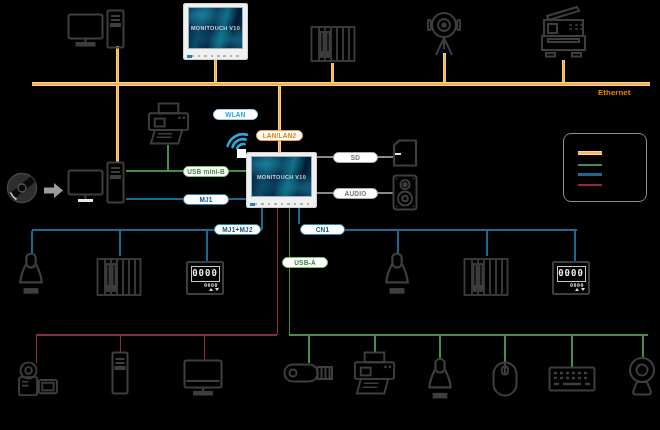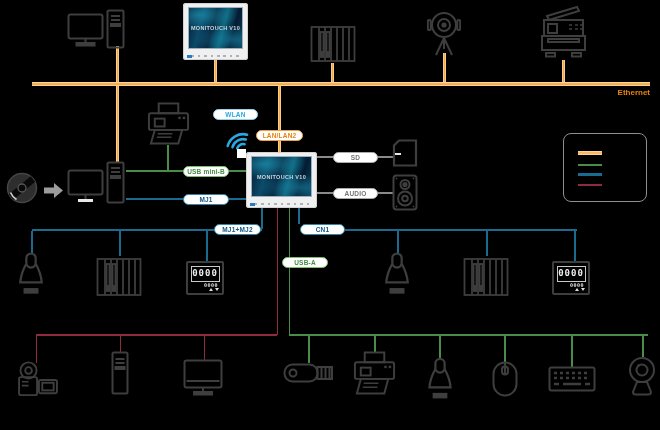--- a/index.html
+++ b/index.html
@@ -15,21 +15,21 @@
   .gry-h{height:1.6px;background:#8A8A8A;}
   
   .pill{position:absolute;height:11px;background:#fff;border-radius:6px;display:flex;
         align-items:center;justify-content:center;font-size:6.5px;font-weight:bold;
         box-sizing:border-box;z-index:5;letter-spacing:.2px;}
   .p-orange{border:1.3px solid #F2A23C;color:#E8820C;}
   .p-sky{border:1.3px solid #8ED4F2;color:#29A8E0;}
   .p-green{border:1.3px solid #7FBE6C;color:#3E8E44;}
   .p-blue{border:1.3px solid #2E85A8;color:#0F5588;}
   .p-gray{border:1.3px solid #ABABAB;color:#757575;}
-  .eth-label{position:absolute;left:598px;top:88px;width:52px;text-align:right;
+  .eth-label{position:absolute;left:598px;top:88px;width:52px;
              font-size:8px;font-weight:bold;color:#E8820C;}
   
   .hmi{position:absolute;background:#F0F0F0;border-radius:3px;box-shadow:inset 0 0 0 1px #D2D2D2;z-index:3;}
   .hmi-screen{position:absolute;left:5px;right:5px;top:4px;bottom:11px;border:1px solid #9FB0BC;
       display:flex;align-items:center;justify-content:center;overflow:hidden;
       background:
         radial-gradient(120% 60% at 20% 18%,rgba(35,170,200,.55),transparent 60%),
         radial-gradient(120% 55% at 82% 78%,rgba(28,150,185,.5),transparent 60%),
         linear-gradient(105deg,#041C36 0%,#0B4A68 25%,#06253F 45%,#0F657E 62%,#041B33 80%,#0A4157 100%);}
   .hmi-text{font-size:5.5px;font-weight:bold;color:#C9D5DD;letter-spacing:.3px;white-space:nowrap;}

